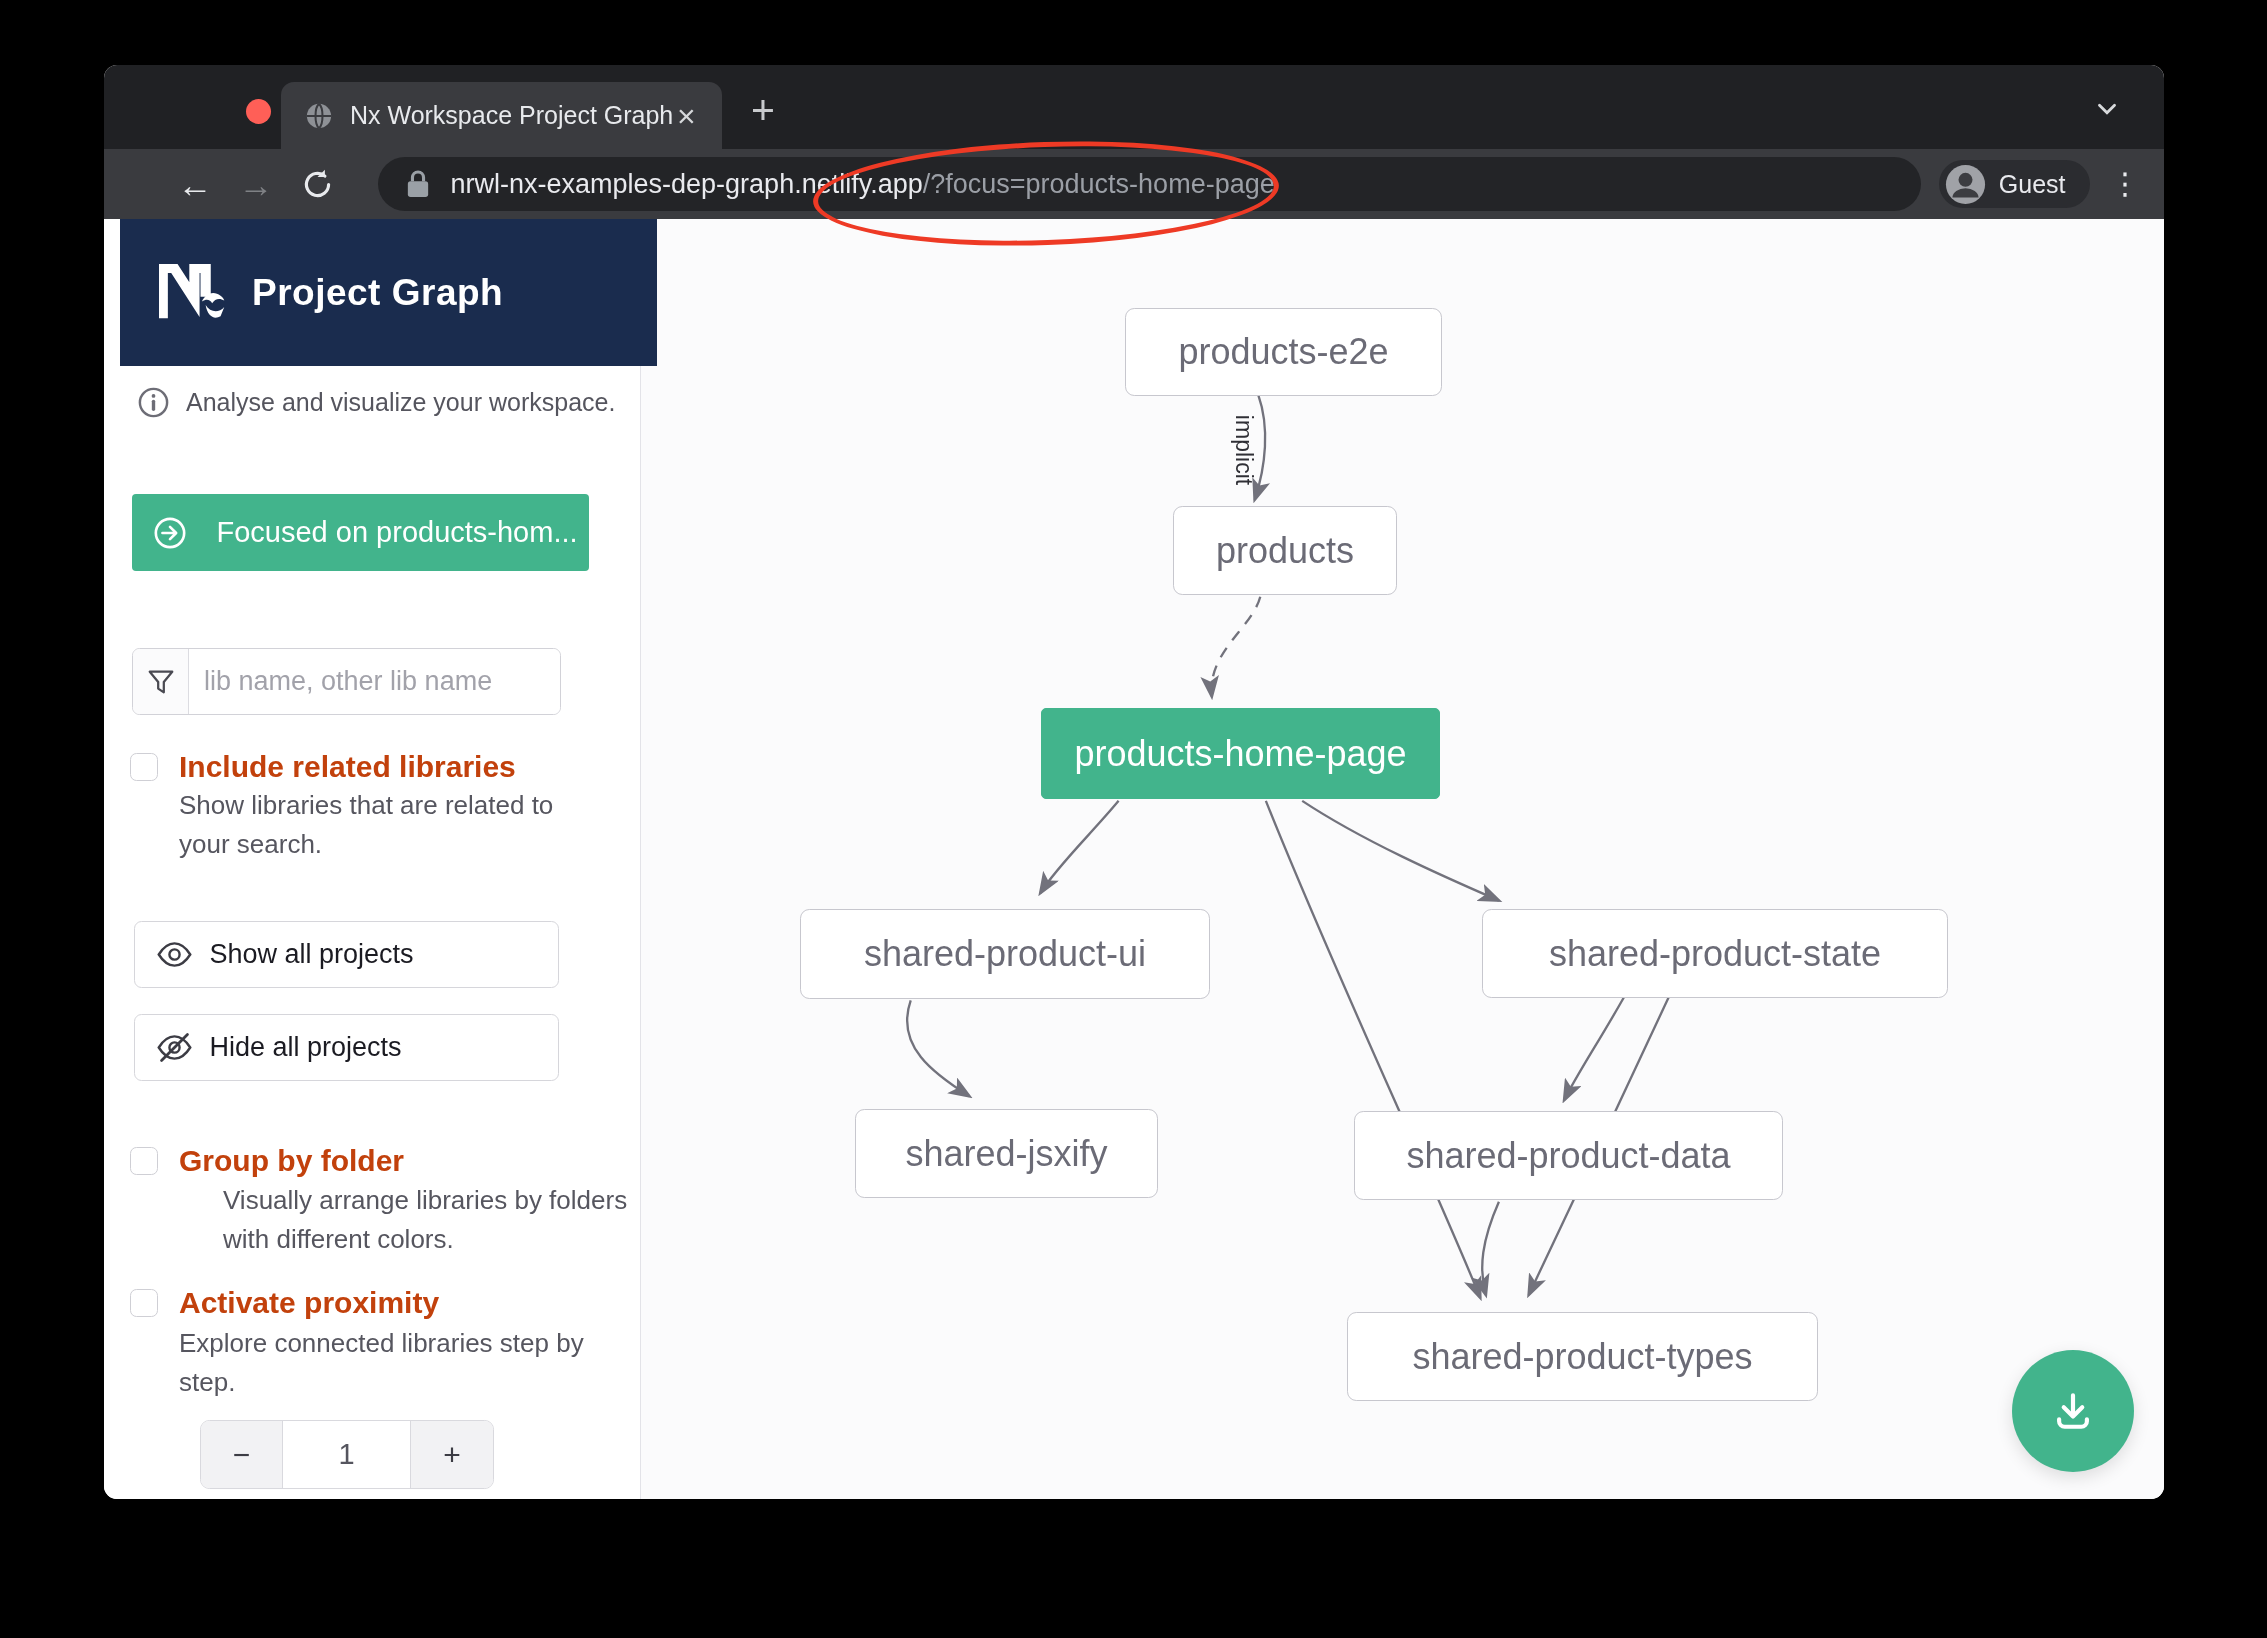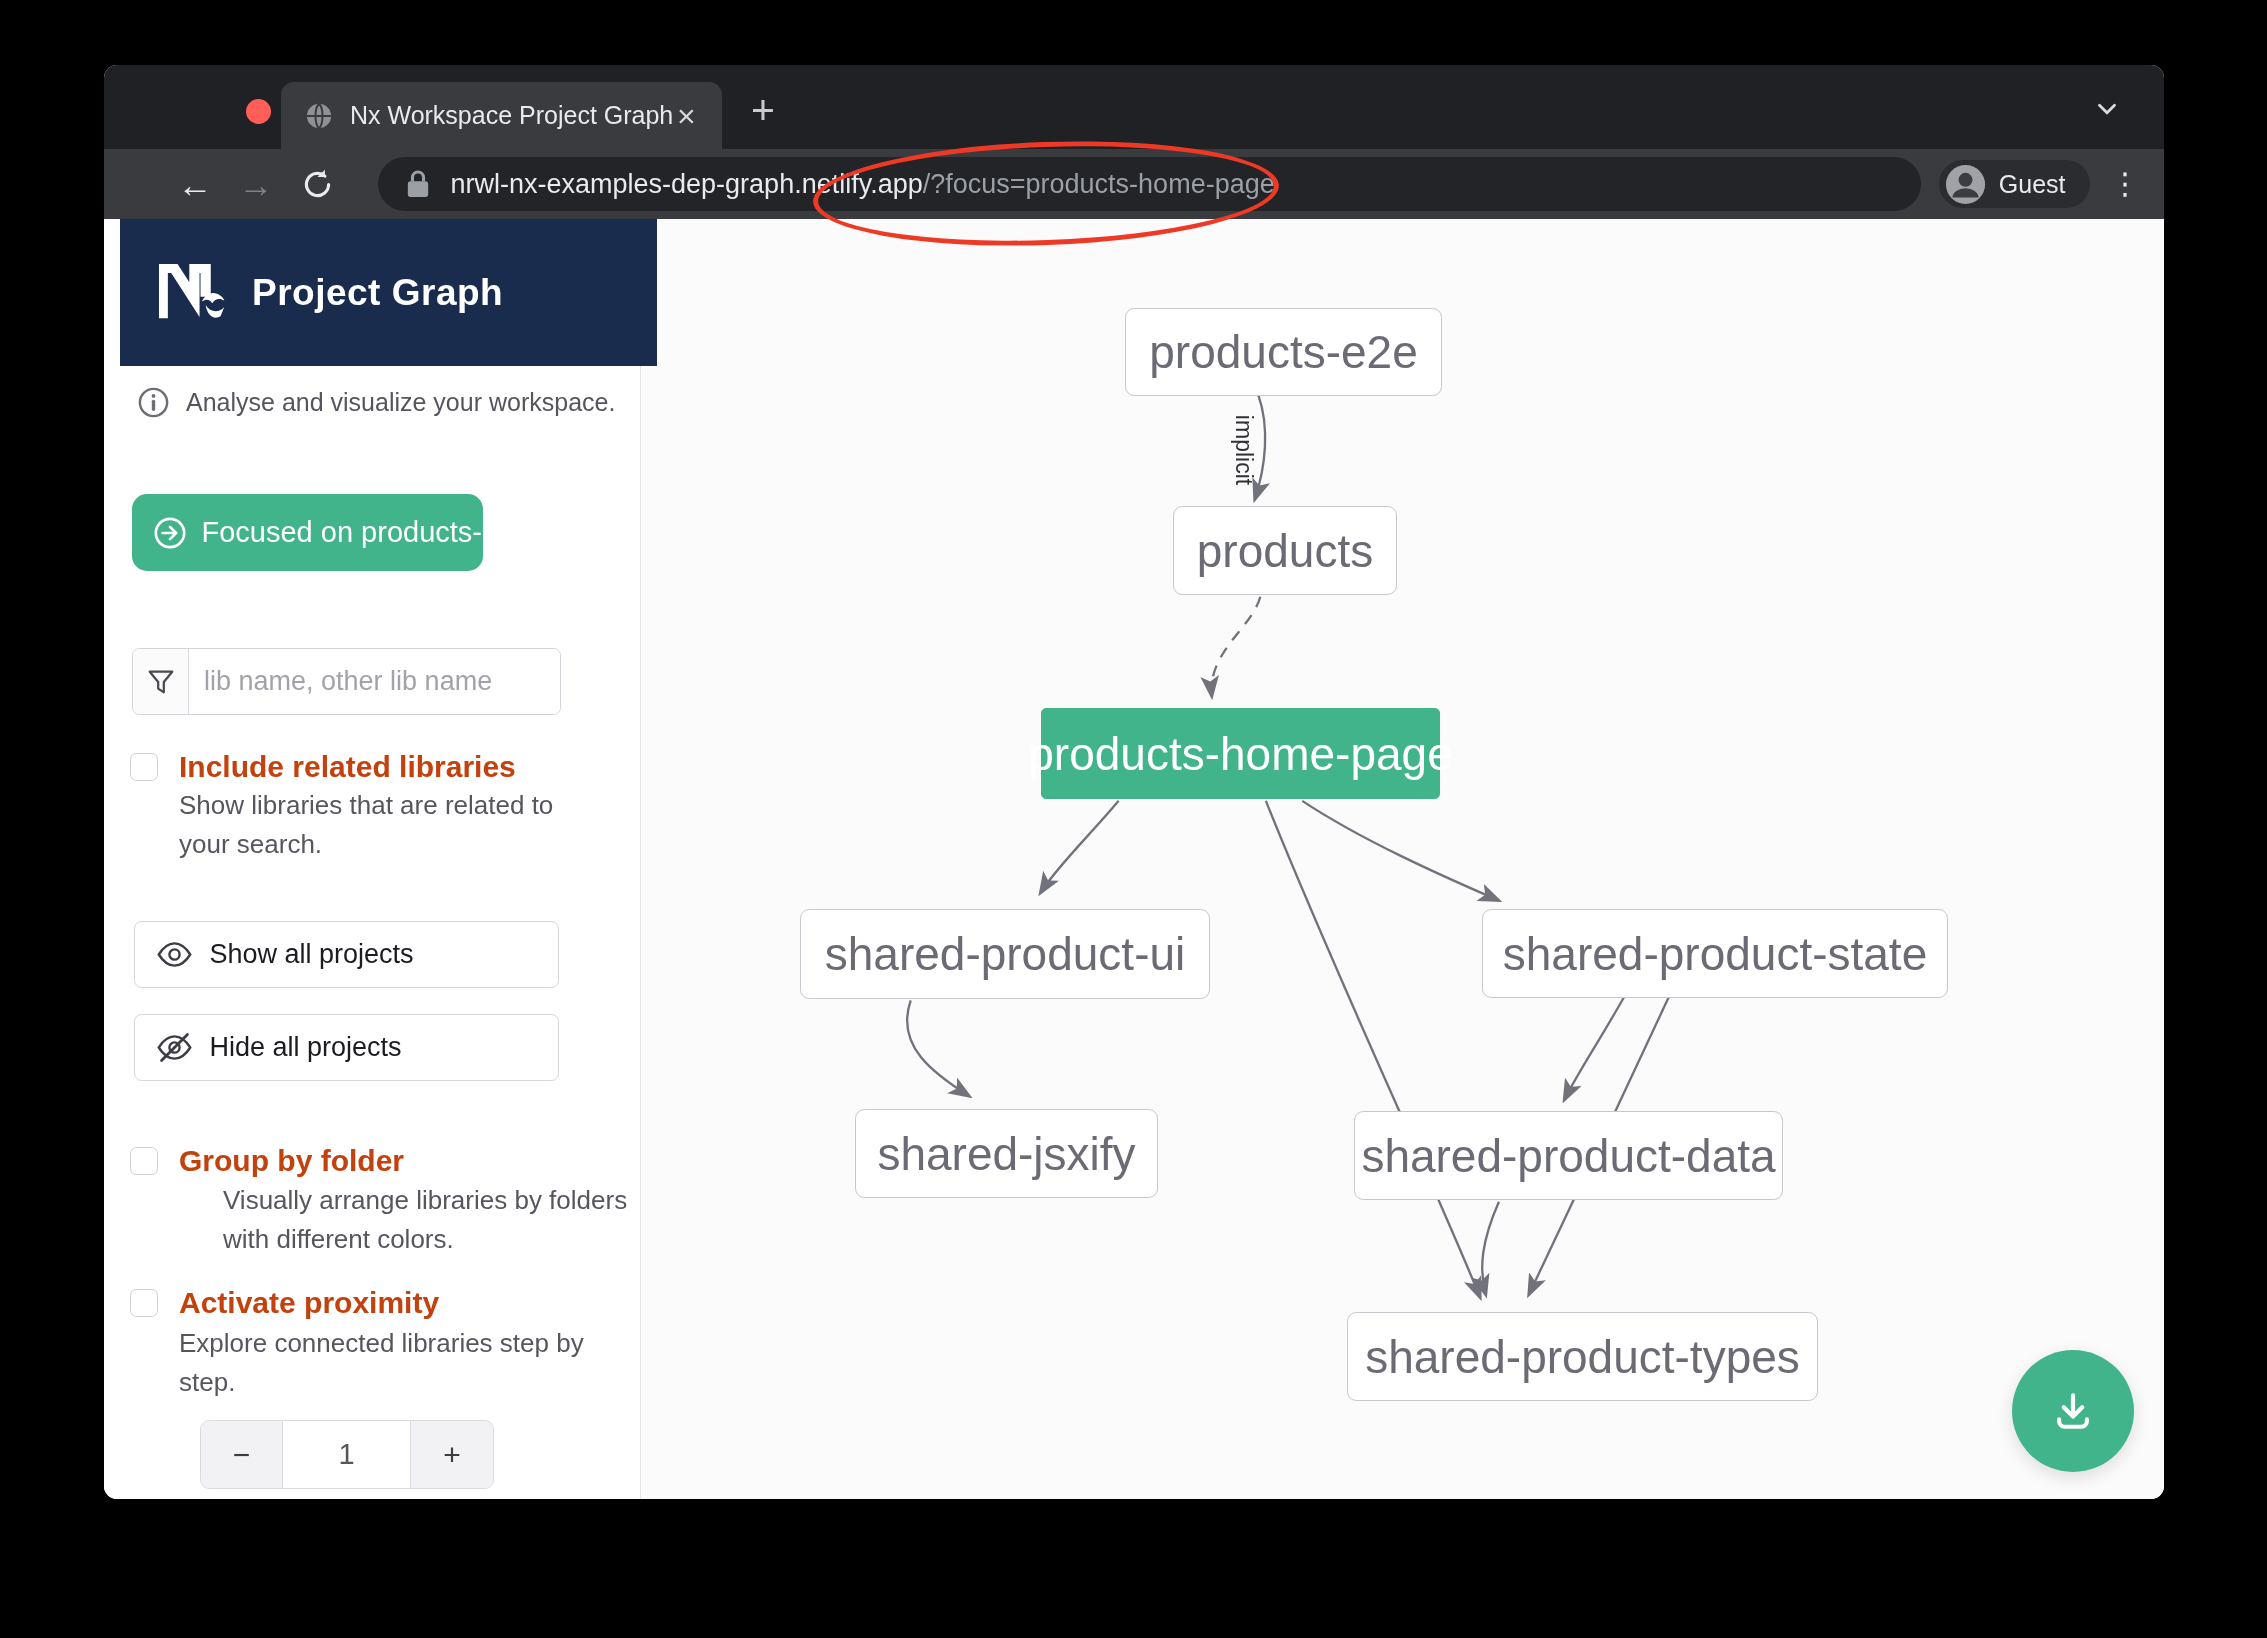--- a/index.html
+++ b/index.html
@@ -37,22 +37,22 @@
   .menu-dots{color:#e9eaee;font-size:30px;letter-spacing:0;margin:0 24px 0 20.5px;line-height:.6;}
 
   
   .content{display:flex;height:1280px;}
   .sidebar{position:relative;width:537px;background:#fff;border-right:0.9px solid #e3e3e8;flex:none;}
   .side-header{position:absolute;left:16px;top:0;width:537px;height:147px;background:var(--navy,#1a2c4e);
     display:flex;align-items:center;padding-left:39px;}
   .side-title{color:#fff;font-size:37px;font-weight:600;margin-left:24px;letter-spacing:0.5px;}
   .tagline{position:absolute;left:34px;top:168px;display:flex;align-items:center;color:#55555e;}
   .tagline-text{font-size:25px;margin-left:17px;}
-  .focus-btn{position:absolute;left:28px;top:275px;width:351px;height:77px;background:var(--green,#42b48c);
-    border-radius:15px;display:flex;align-items:center;color:#fff;padding-left:20.5px;}
+  .focus-btn{position:absolute;left:28px;top:275px;width:457px;height:77px;background:var(--green,#42b48c);
+    border-radius:4px;display:flex;align-items:center;color:#fff;padding-left:20.5px;gap:15px;}
   .focus-btn-label{font-size:29px;font-weight:500;margin-left:15px;white-space:nowrap;}
   .filter-box{position:absolute;left:28px;top:429px;width:429px;height:67px;border:1.9px solid #d2d2d8;
     border-radius:7.5px;display:flex;align-items:stretch;background:#fff;overflow:hidden;}
   .filter-ic-cell{width:56px;border-right:1.9px solid #dcdce1;background:#fbfbfc;display:flex;
     align-items:center;justify-content:center;flex:none;}
   .filter-input{border:none;outline:none;flex:1;font-size:27px;padding:0 15px;color:#333;
     font-family:"Liberation Sans",sans-serif;}
   .filter-input::placeholder{color:#a2a2aa;}
   .chk{position:absolute;width:28px;height:28px;border:1.9px solid #cfcfd5;border-radius:6.5px;background:#fff;}
   .chk-label{position:absolute;left:75px;font-size:30px;font-weight:700;color:#c2410c;}
@@ -68,21 +68,21 @@
   .step-plus{border-left:1.9px solid #d9d9de;width:83px;}
   .step-value{flex:1;display:flex;align-items:center;justify-content:center;font-size:29px;color:#55555e;}
   .graph-bg{flex:1;background:#fbfbfc;}
 
   
   .graph-layer{position:absolute;left:0;top:0;width:2267px;height:1639px;pointer-events:none;}
   #edges-svg{position:absolute;left:0;top:0;}
   .edge{fill:none;stroke:var(--edge,#72727c);stroke-width:2.5px;}
   .edge.dashed{stroke-dasharray:12 10;}
   .gnode{position:absolute;display:flex;align-items:center;justify-content:center;background:#fff;
-    border:1.9px solid var(--nodeborder,#c7c7ce);border-radius:9.3px;color:#6b6b76;font-size:46px;
+    border:1.9px solid var(--nodeborder,#c7c7ce);border-radius:9.3px;color:#6b6b76;font-size:36px;
     pointer-events:auto;white-space:nowrap;}
   .gnode.focused{background:var(--green,#42b48c);border-color:var(--green,#42b48c);color:#fff;border-radius:5px;}
   .edge-label{position:absolute;transform:translate(-50%,-50%) rotate(90deg);font-size:23px;color:#2f2f35;}
   .fab{position:absolute;left:2012px;top:1350px;width:122px;height:122px;border-radius:50%;
     background:var(--green,#42b48c);display:flex;align-items:center;justify-content:center;
     pointer-events:auto;box-shadow:0 5.6px 17px rgba(0,0,0,.12);}
   .annotation-ellipse{position:absolute;left:813px;top:142px;width:466px;height:103px;border-radius:50%;
     border:5.6px solid var(--red,#ee3a25);transform:rotate(-2deg);}
   svg{display:block;}
 </style>

